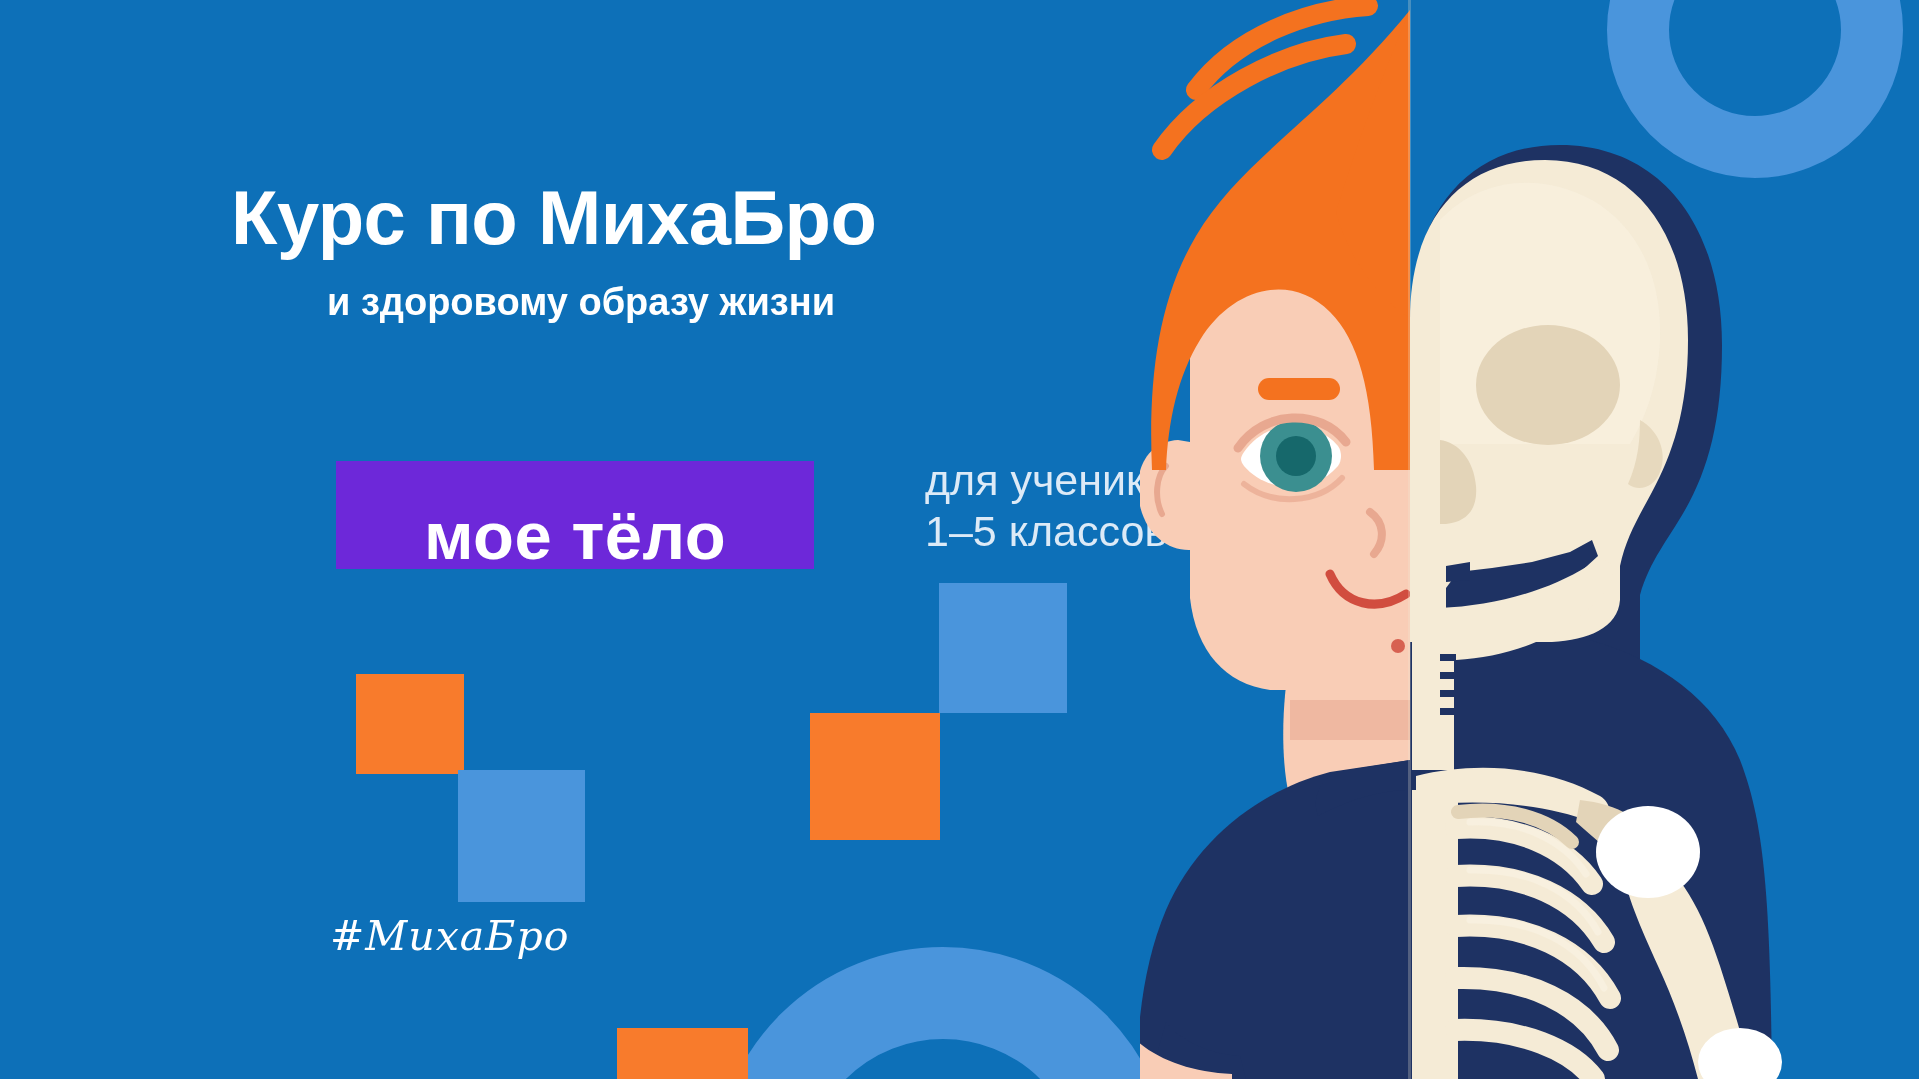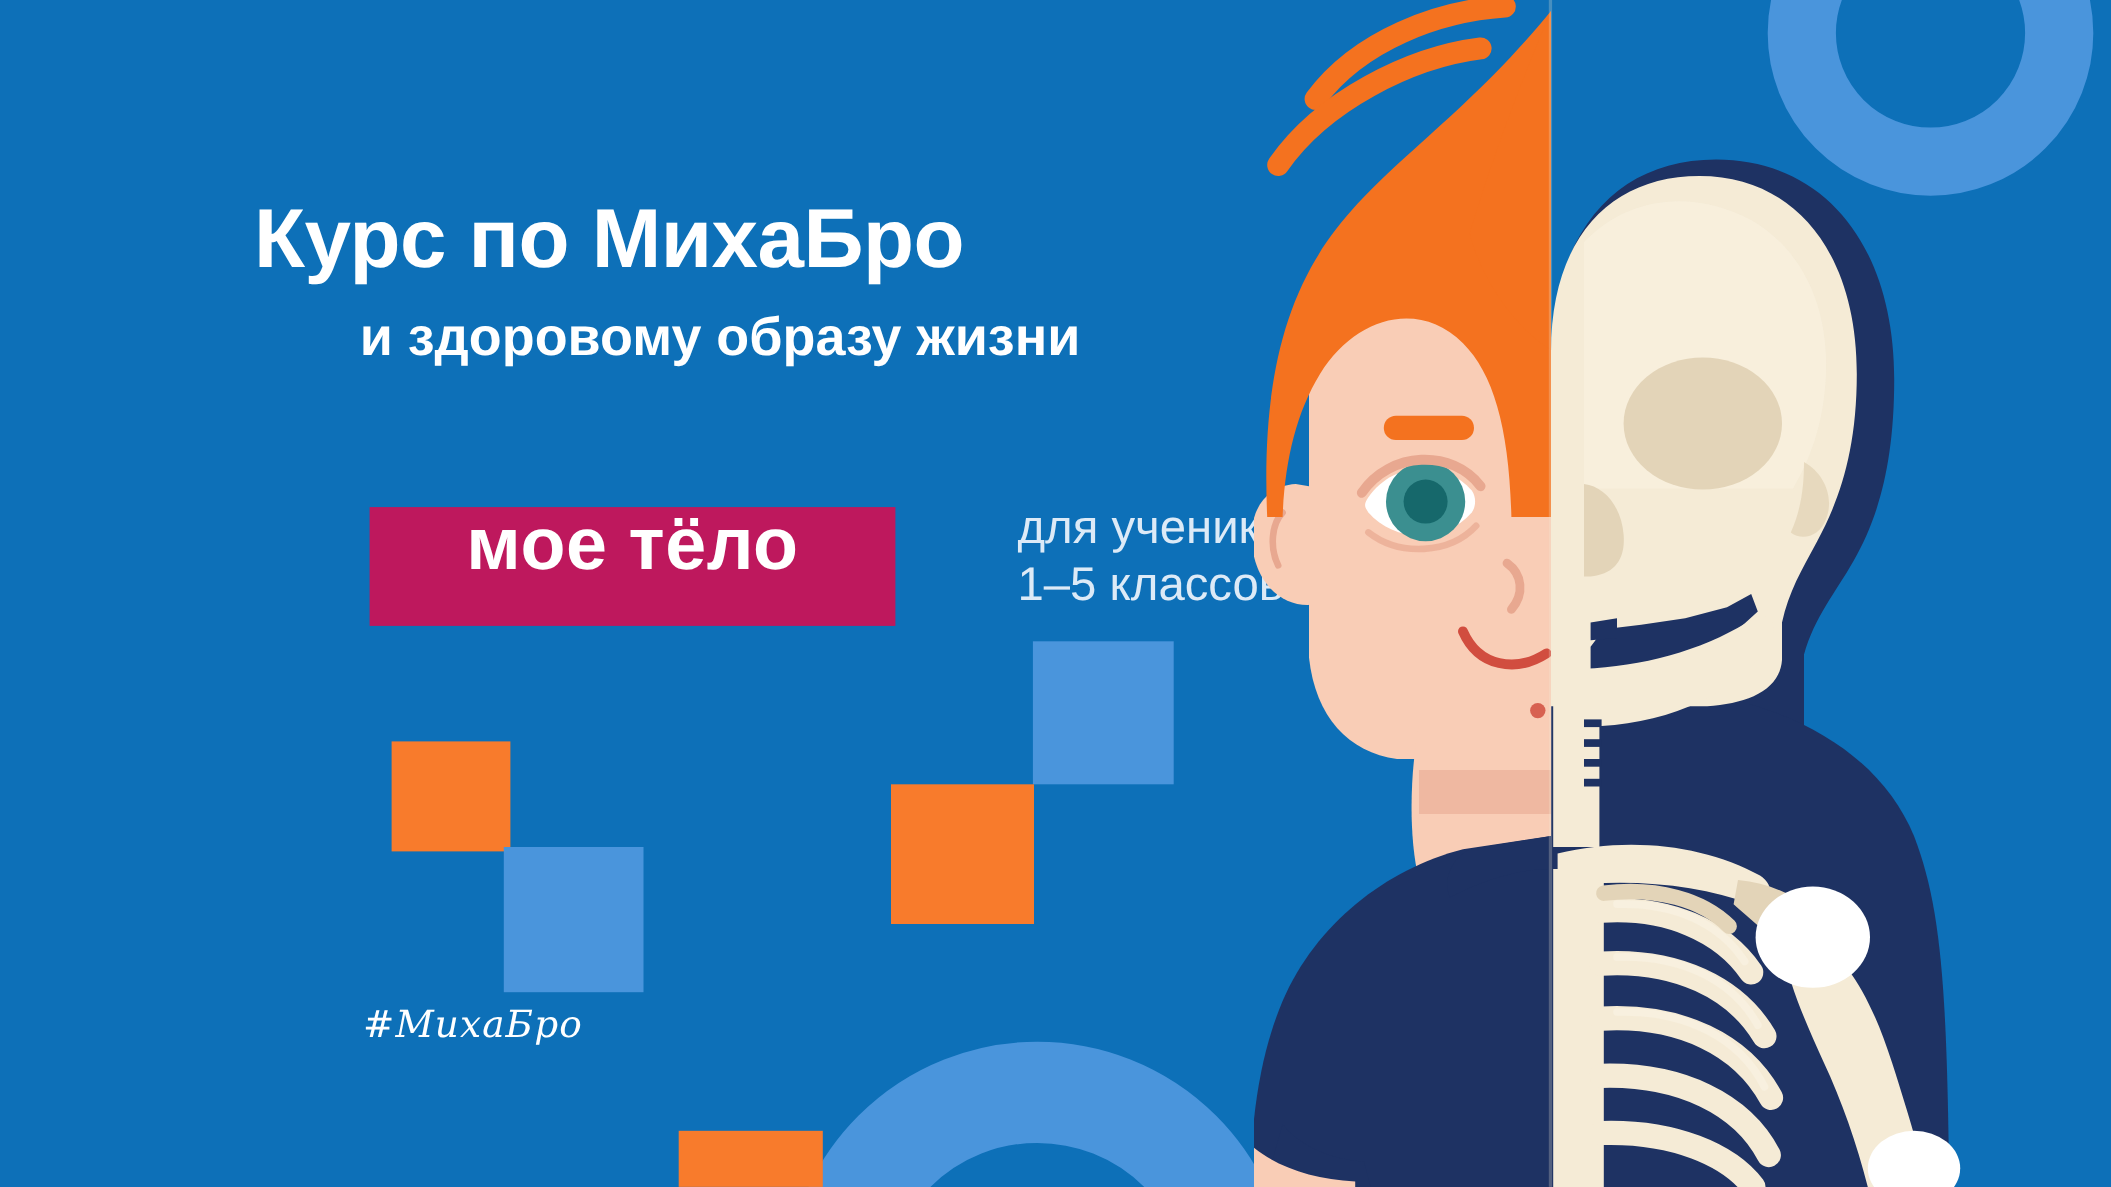--- a/index.html
+++ b/index.html
@@ -63,36 +63,36 @@
     font-weight: bold;
     color: #ffffff;
     letter-spacing: -0.5px;
     white-space: nowrap;
     line-height: 1;
   }
   #subheadline {
     position: absolute;
     left: 327px;
     top: 283px;
-    font-size: 49px;
+    font-size: 38px;
     font-weight: bold;
     color: #ffffff;
     white-space: nowrap;
     line-height: 1;
   }
 
   #badge {
     position: absolute;
     left: 336px;
     top: 461px;
     width: 478px;
     height: 108px;
-    background: #be185d;
+    background: #6d28d9;
     display: flex;
-    align-items: flex-start;
+    align-items: flex-end;
     justify-content: center;
   }
   #badge-label {
     font-size: 67px;
     font-weight: bold;
     color: #ffffff;
     letter-spacing: 0.5px;
     line-height: 1;
     white-space: nowrap;
   }
@@ -104,21 +104,21 @@
     font-size: 43px;
     color: #dceaf7;
     line-height: 1.18;
     white-space: nowrap;
   }
 
   #hashtag {
     position: absolute;
     left: 330px;
     top: 912px;
-    font-size: 34px;
+    font-size: 41px;
     color: #ffffff;
     font-family: "DejaVu Serif", serif;
     font-style: italic;
     letter-spacing: 1px;
     white-space: nowrap;
   }
 
   
   #illustration {
     position: absolute;

